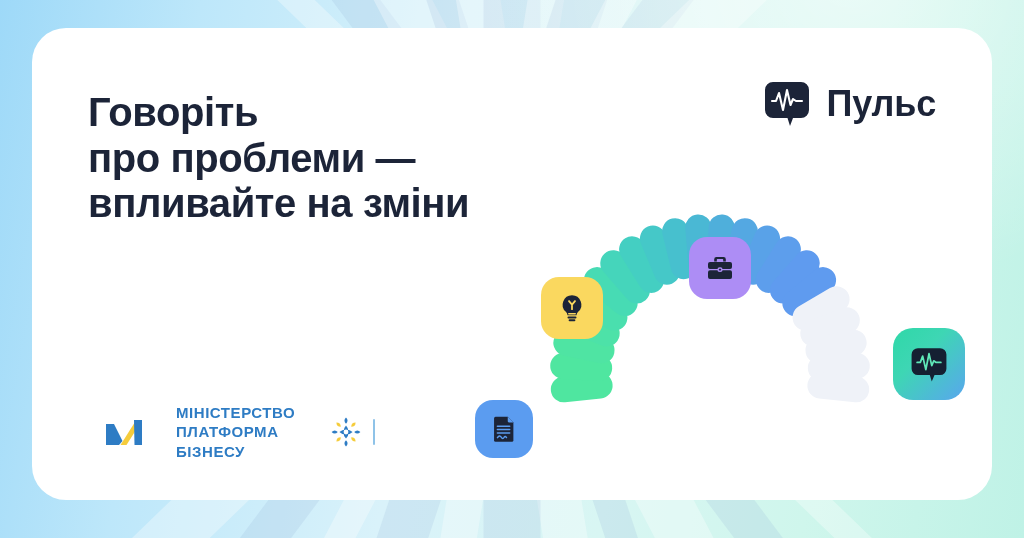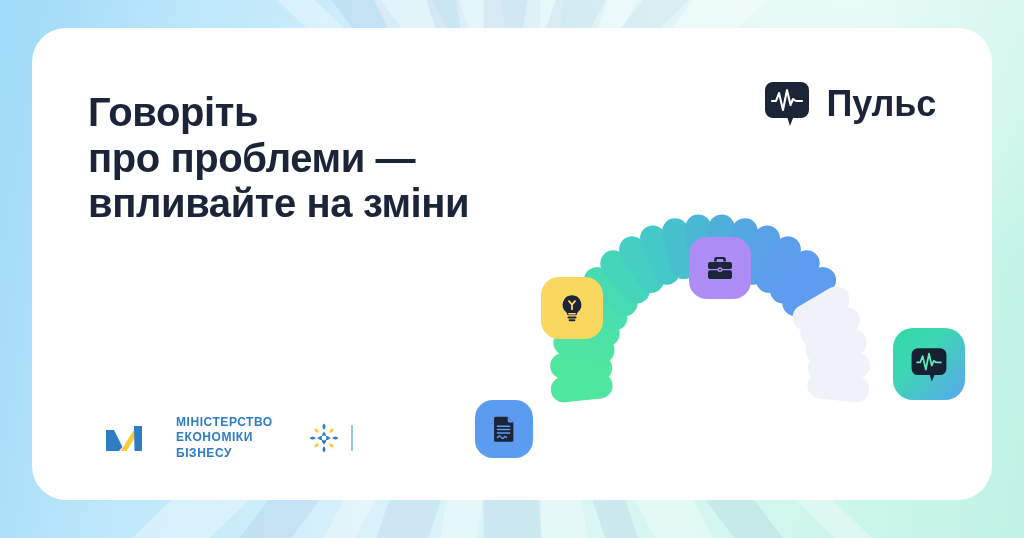--- a/index.html
+++ b/index.html
@@ -134,21 +134,21 @@
     left: 72px;
     bottom: 38px;
     display: flex;
     align-items: center;
     gap: 34px;
   }
   .partner { display: flex; align-items: center; gap: 9px; }
   .partner-text { display: flex; flex-direction: column; }
   .partner-line {
     color: #2E7CC4;
-    font-size: 12px;
+    font-size: 15px;
     font-weight: 700;
     letter-spacing: 0.55px;
     line-height: 1.32;
     padding-left: 21px;
   }
   .partner-tagline {
     color: #5B93C8;
     font-size: 4.6px;
     font-weight: 700;
     letter-spacing: 0.35px;
@@ -266,21 +266,21 @@
     <div id="partners">
 
       <div class="partner">
         <svg width="42" height="30" viewBox="0 0 42 30">
           <path d="M2 7 L10 7 L18.5 24 L15 28 L2 28 Z" fill="#2E7CC4"></path>
           <path d="M16.5 28 L31 5 L37 5 L22.5 28 Z" fill="#F5CC3C"></path>
           <path d="M30 3 L38 3 L38 28 L30.5 28 Z" fill="#2E7CC4"></path>
         </svg>
         <div class="partner-text">
           <div class="partner-line">МІНІСТЕРСТВО</div>
-          <div class="partner-line">ЕКОНОМІКИ</div>
+          <div class="partner-line">ПЛАТФОРМА</div>
           <div class="partner-line">БІЗНЕСУ</div>
         </div>
       </div>
 
       <div class="partner">
         <svg width="34" height="34" viewBox="0 0 34 34">
           <g fill="#2E7CC4">
             <path d="M17 2.6 q3.1 3.1 0 6.2 q-3.1-3.1 0-6.2 Z"></path>
             <path d="M17 25.2 q3.1 3.1 0 6.2 q-3.1-3.1 0-6.2 Z"></path>
             <path d="M2.6 17 q3.1-3.1 6.2 0 q-3.1 3.1-6.2 0 Z"></path>

